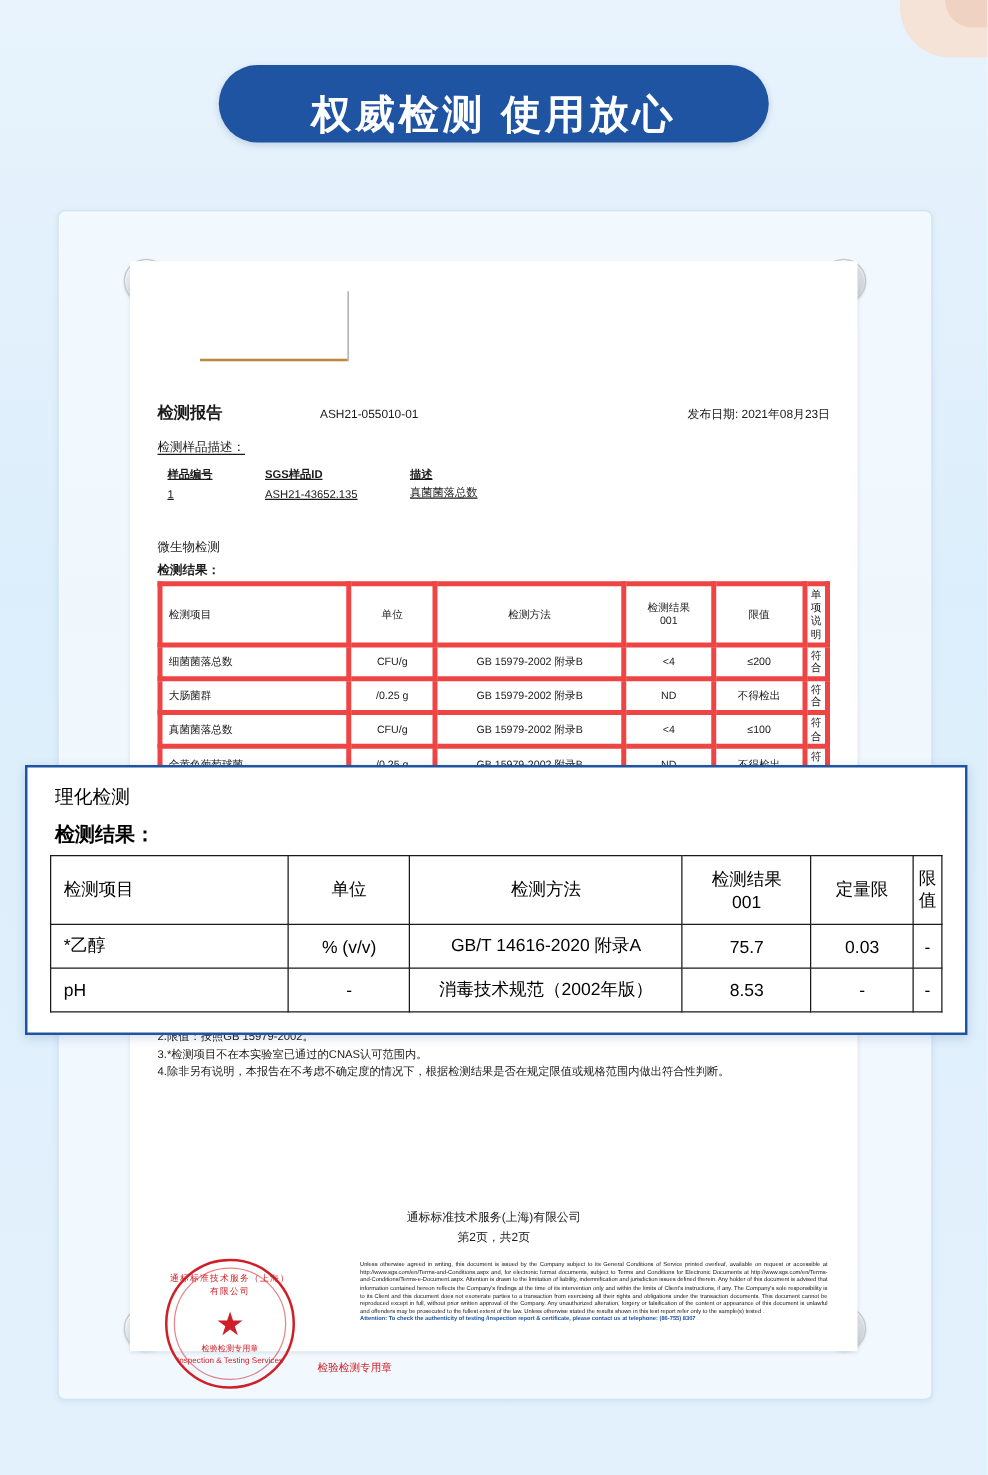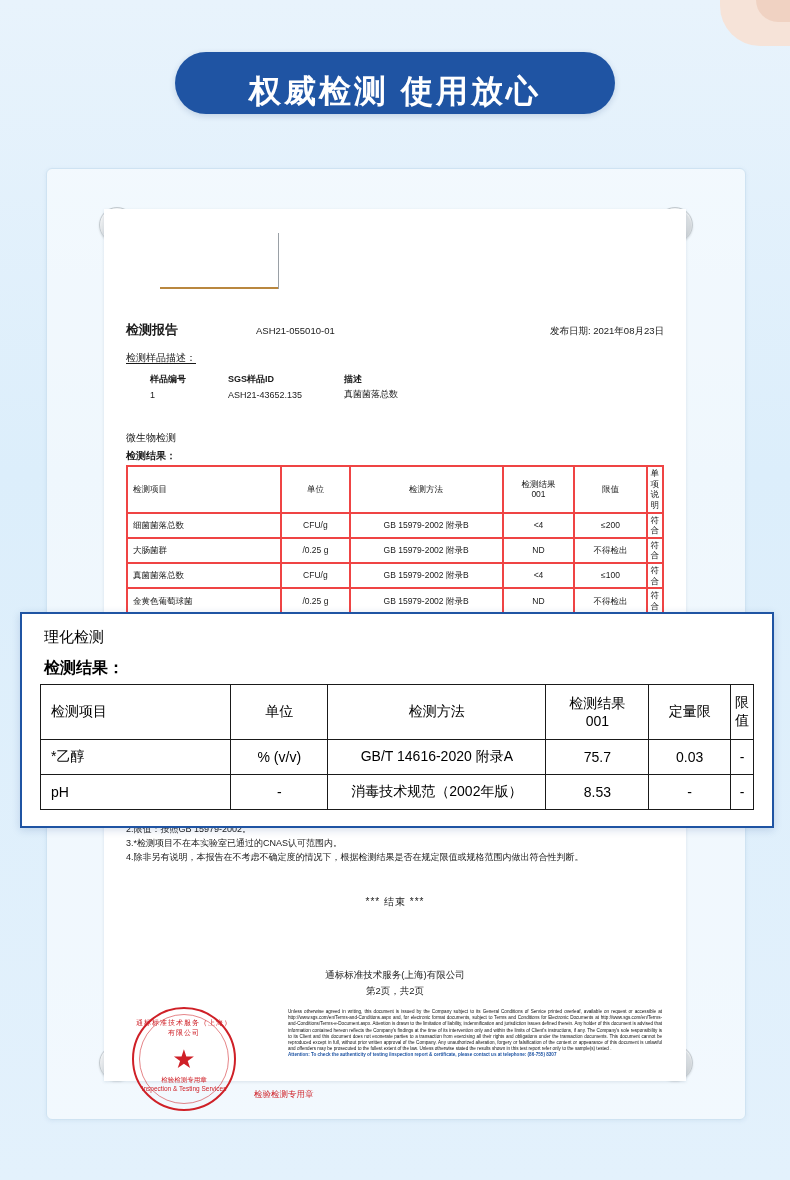--- a/index.html
+++ b/index.html
@@ -164,44 +164,45 @@
     font-size: 10px;
     text-decoration: underline;
     text-underline-offset: 2px;
   }
   .sec-sample { left: 22px; top: 142px; }
   .sec-micro { left: 22px; top: 222px; text-decoration: none; }
   .sec-result { left: 22px; top: 240px; font-weight: bold; text-decoration: none; }
 
   .sample-table {
     position: absolute;
-    left: 46px;
+    left: 30px;
     top: 163px;
     width: 420px;
     font-size: 9px;
     border-collapse: collapse;
+    text-decoration: underline;
   }
   .sample-table th {
     text-align: left;
     font-weight: bold;
     padding: 1px 0;
   }
   .sample-table td {
     padding: 1px 0;
   }
   .sample-table .c1 { width: 78px; }
   .sample-table .c2 { width: 116px; }
 
   table.grid {
     position: absolute;
     border-collapse: collapse;
     font-size: 8.5px;
   }
   table.grid th, table.grid td {
-    border: 2px solid #ef4444;
+    border: 4px solid #ef4444;
     padding: 1px 3px;
     text-align: center;
     line-height: 1.25;
     margin-top: 20px;
   }
   table.grid th { font-weight: normal; }
   table.grid td.left, table.grid th.left { text-align: left; padding-left: 5px; }
 
   .micro-table {
     left: 22px;
@@ -452,21 +453,20 @@
     </tbody>
       </table>
 
     <div class="notes">
       <div>1.ND = 未检出</div>
       <div>2.限值：按照GB 15979-2002。</div>
       <div>3.*检测项目不在本实验室已通过的CNAS认可范围内。</div>
       <div>4.除非另有说明，本报告在不考虑不确定度的情况下，根据检测结果是否在规定限值或规格范围内做出符合性判断。</div>
     </div>
 
-    <div class="end-mark">*** 结束 ***</div>
 
     <div class="company">
       <div>通标标准技术服务(上海)有限公司</div>
       <div>第2页，共2页</div>
     </div>
 
     <div class="footer-en">
       <span>Unless otherwise agreed in writing, this document is issued by the Company subject to its General Conditions of Service printed overleaf, available on request or accessible at http://www.sgs.com/en/Terms-and-Conditions.aspx and, for electronic format documents, subject to Terms and Conditions for Electronic Documents at http://www.sgs.com/en/Terms-and-Conditions/Terms-e-Document.aspx. Attention is drawn to the limitation of liability, indemnification and jurisdiction issues defined therein. Any holder of this document is advised that information contained hereon reflects the Company's findings at the time of its intervention only and within the limits of Client's instructions, if any. The Company's sole responsibility is to its Client and this document does not exonerate parties to a transaction from exercising all their rights and obligations under the transaction documents. This document cannot be reproduced except in full, without prior written approval of the Company. Any unauthorized alteration, forgery or falsification of the content or appearance of this document is unlawful and offenders may be prosecuted to the fullest extent of the law. Unless otherwise stated the results shown in this test report refer only to the sample(s) tested .</span>
       <div class="footer-attn">Attention: To check the authenticity of testing /inspection report &amp; certificate, please contact us at telephone: (86-755) 8307</div>
     </div>

